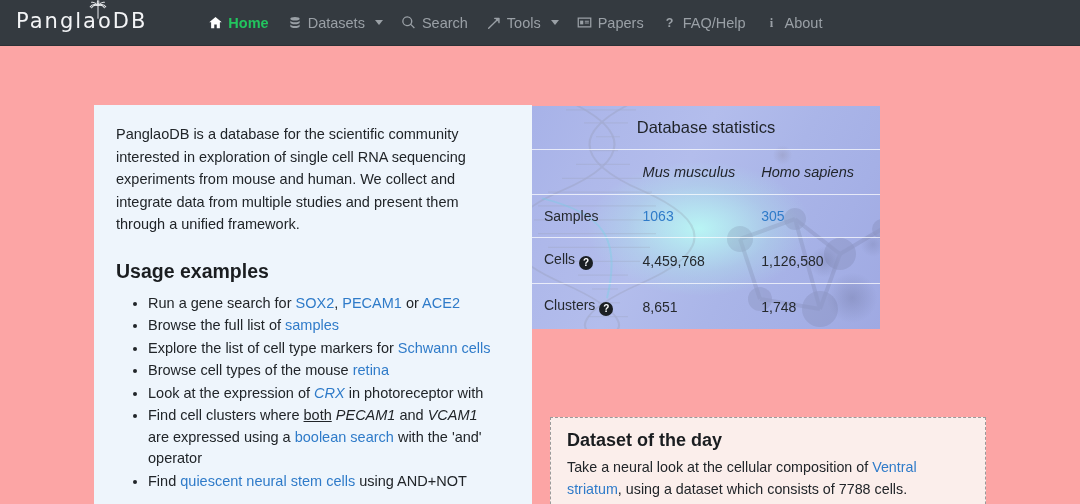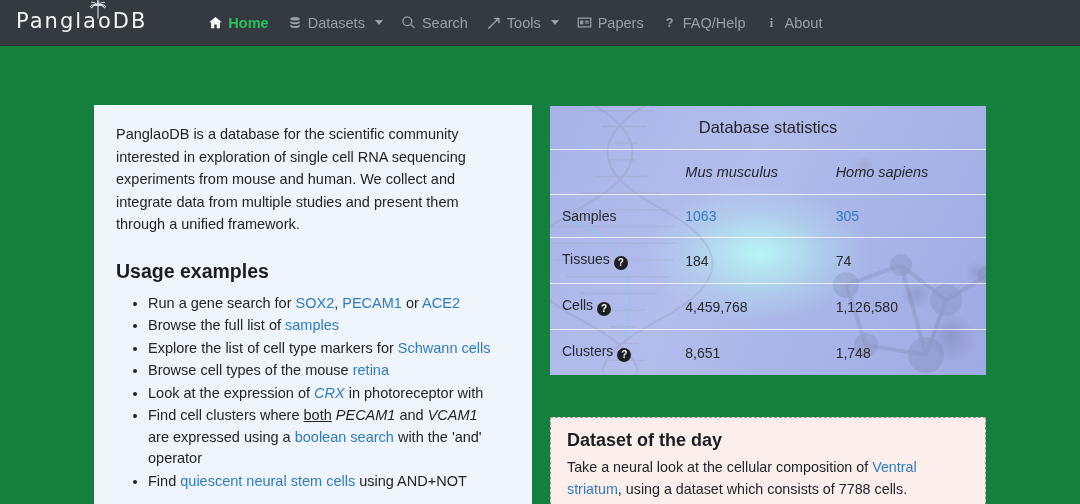--- a/index.html
+++ b/index.html
@@ -63,21 +63,21 @@
   .caret {
     display: inline-block;
     width: 0; height: 0;
     margin-left: 5px;
     border-left: 4.5px solid transparent;
     border-right: 4.5px solid transparent;
     border-top: 5px solid #9aa0a6;
   }
 
   
-  .page { position: absolute; top: 46px; left: 0; width: 1080px; height: 458px; background: #15803d; }
+  .page { position: absolute; top: 46px; left: 0; width: 1080px; height: 458px; background: #fca5a5; }
 
   
   .info-panel {
     position: absolute;
     left: 94px; top: 59px;
     width: 438px;
     min-height: 400px;
     background: #eef5fc;
     padding: 18px 22px 12px 22px;
     color: #212529;
@@ -102,22 +102,22 @@
   }
   .info-panel ul li { margin-bottom: 1px; }
   a.lnk { color: #2f7bc9; text-decoration: none; cursor: pointer; }
   .gene { font-style: italic; color: #2f7bc9; }
   .ital { font-style: italic; }
   .und { text-decoration: underline; }
 
   
   .stats {
     position: absolute;
-    left: 550px; top: 60px;
-    width: 436px;
+    left: 532px; top: 60px;
+    width: 348px;
     border-collapse: collapse;
     position: absolute;
     background:
       radial-gradient(ellipse 150px 90px at 48% 55%, rgba(186,255,246,0.85) 0%, rgba(175,230,235,0.35) 48%, rgba(160,175,225,0) 75%),
       radial-gradient(circle 36px at 92% 86%, rgba(96,102,140,0.30) 0%, rgba(96,102,140,0) 70%),
       radial-gradient(circle 22px at 84% 70%, rgba(96,102,140,0.26) 0%, rgba(96,102,140,0) 70%),
       radial-gradient(circle 18px at 98% 62%, rgba(96,102,140,0.22) 0%, rgba(96,102,140,0) 70%),
       radial-gradient(circle 14px at 72% 22%, rgba(120,110,120,0.20) 0%, rgba(120,110,120,0) 70%),
       linear-gradient(118deg, #a7b2e8 0%, #aeb8ea 18%, #b3bdec 40%, #aab5e8 62%, #a5b0e6 80%, #9fa9e2 100%);
     box-shadow: inset 0 0 0 0 rgba(0,0,0,0);
@@ -380,25 +380,20 @@
         <td class="col-mouse">Mus musculus</td>
         <td class="col-human">Homo sapiens</td>
       </tr>
 
       <tr class="st-row">
         <td class="col-label">Samples</td>
         <td class="col-mouse"><a class="lnk">1063</a></td>
         <td class="col-human"><a class="lnk">305</a></td>
       </tr>
 
-      <tr class="st-row">
-        <td class="col-label"><span>Tissues</span><span class="qmark">?</span></td>
-        <td class="col-mouse">184</td>
-        <td class="col-human">74</td>
-      </tr>
 
       <tr class="st-row">
         <td class="col-label"><span>Cells</span><span class="qmark">?</span></td>
         <td class="col-mouse">4,459,768</td>
         <td class="col-human">1,126,580</td>
       </tr>
 
       <tr class="st-row">
         <td class="col-label"><span>Clusters</span><span class="qmark">?</span></td>
         <td class="col-mouse">8,651</td>

